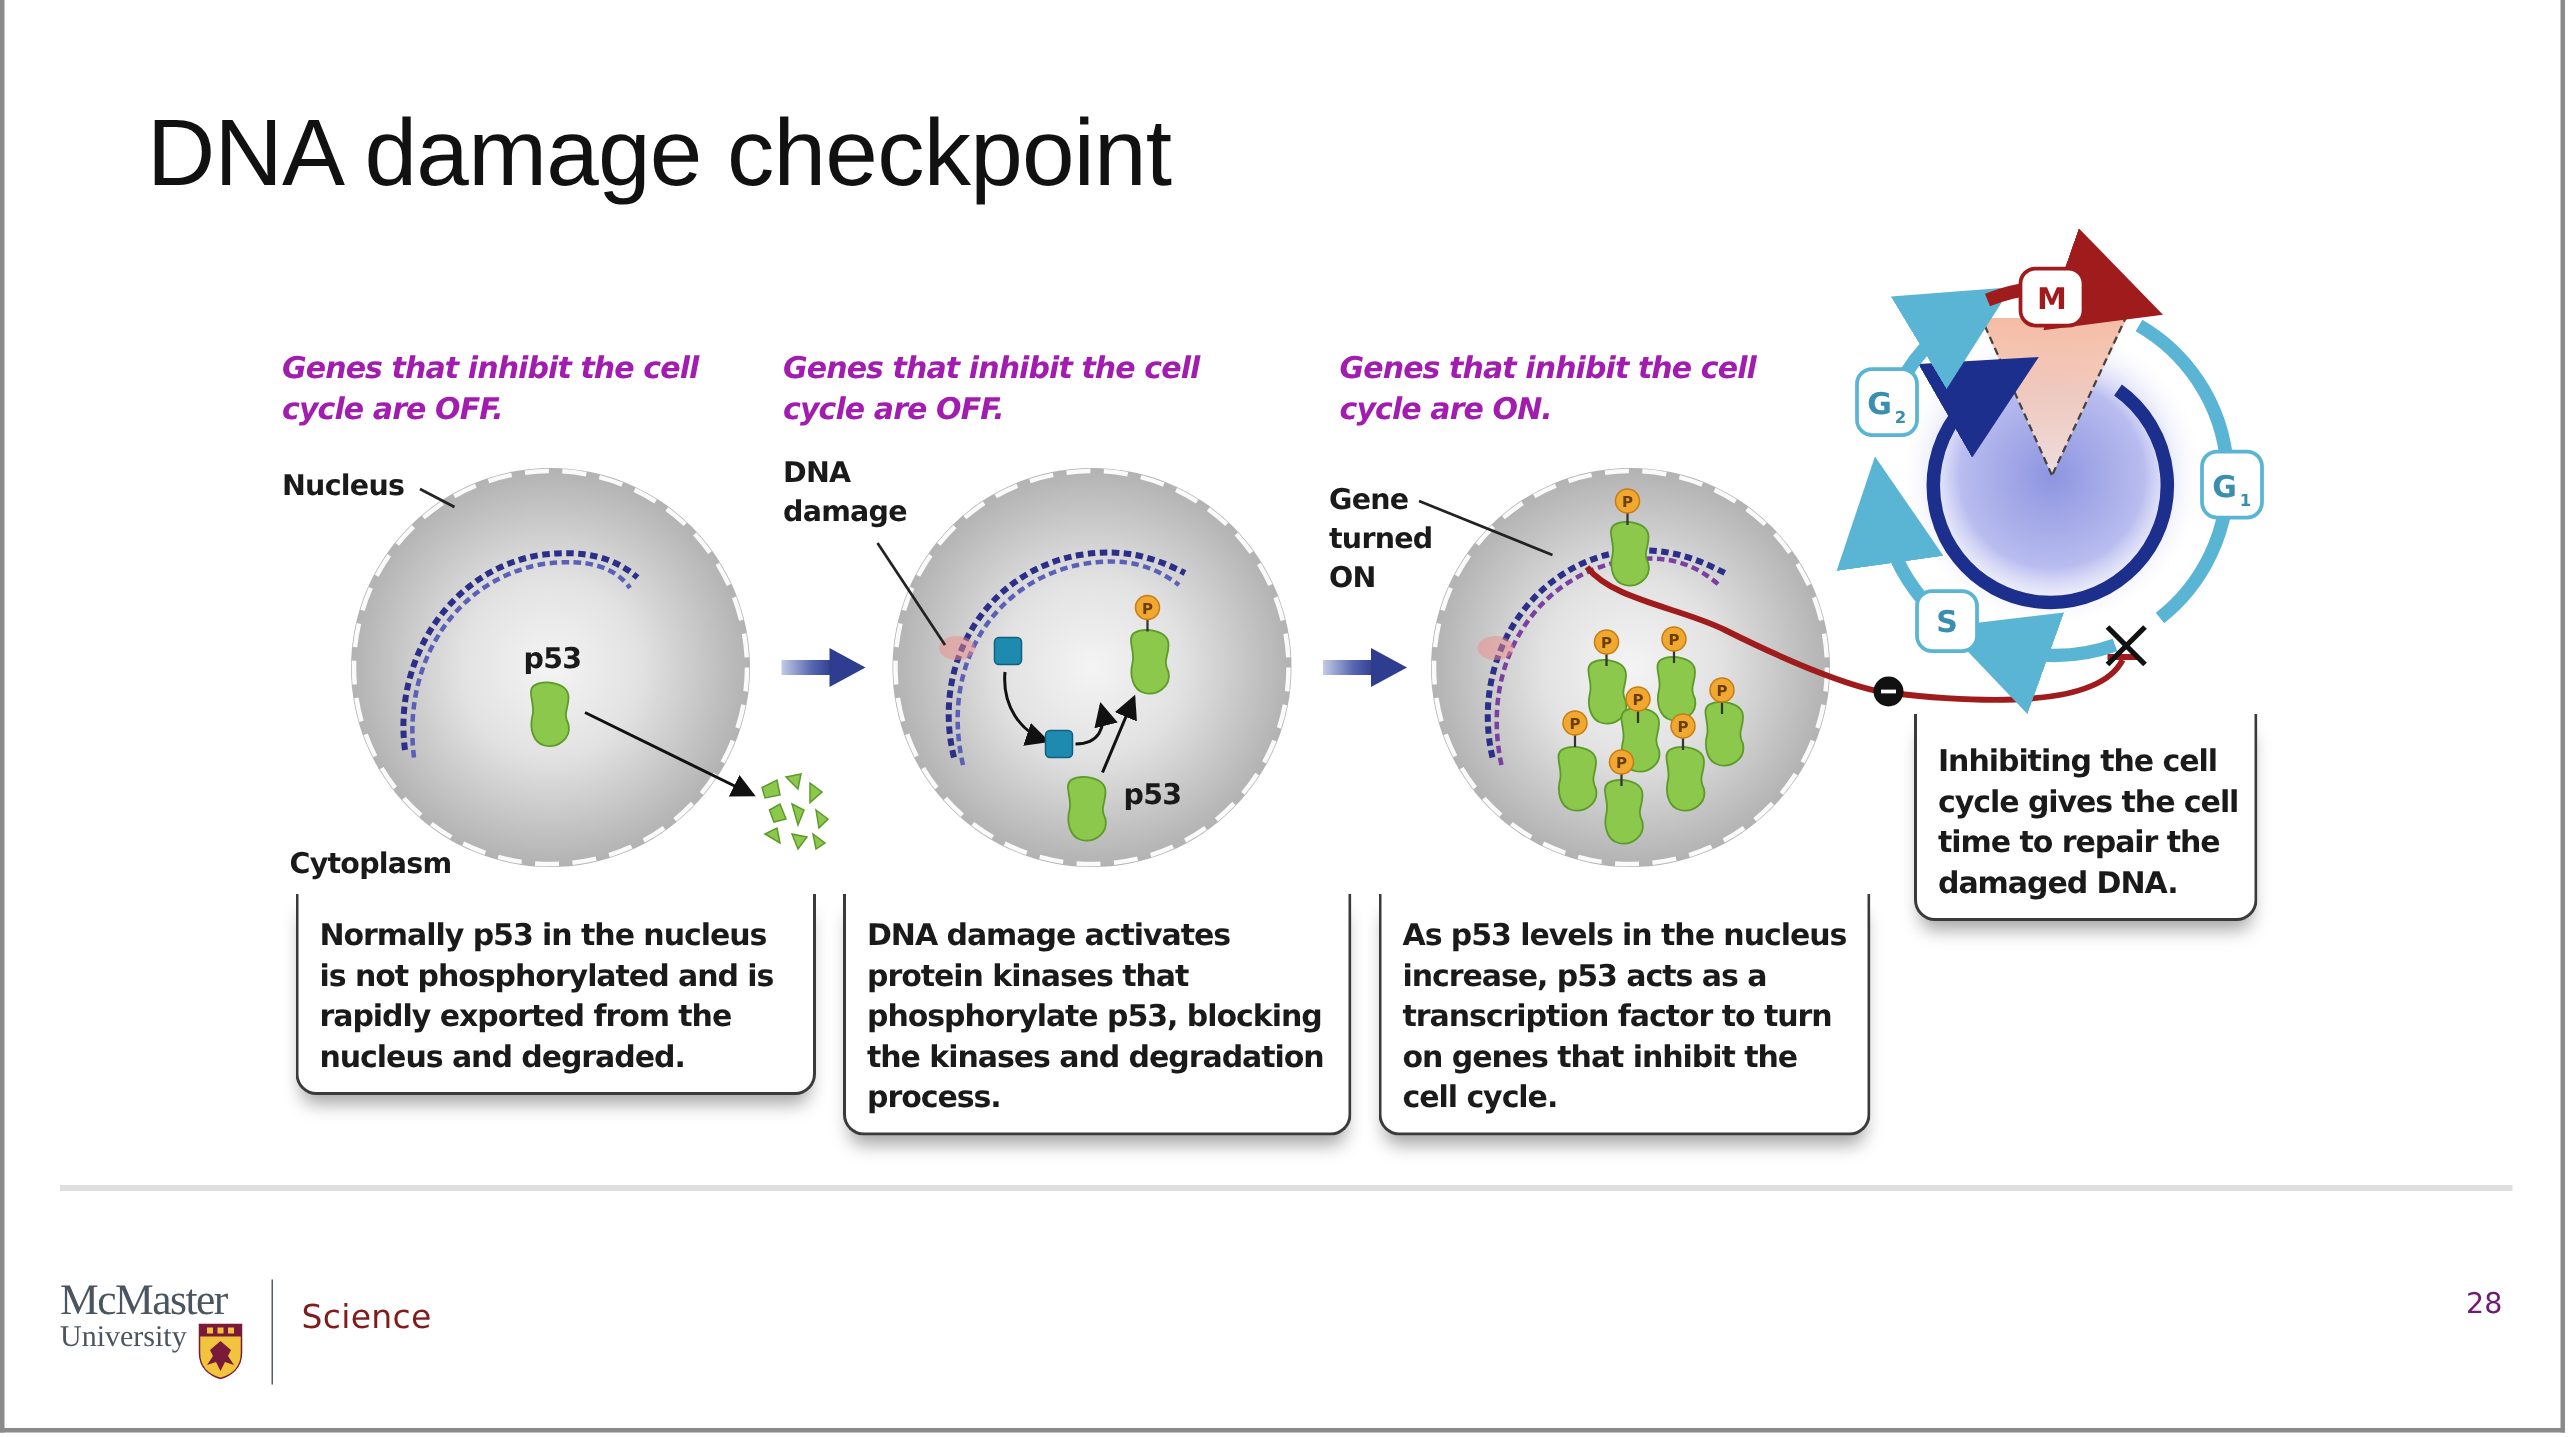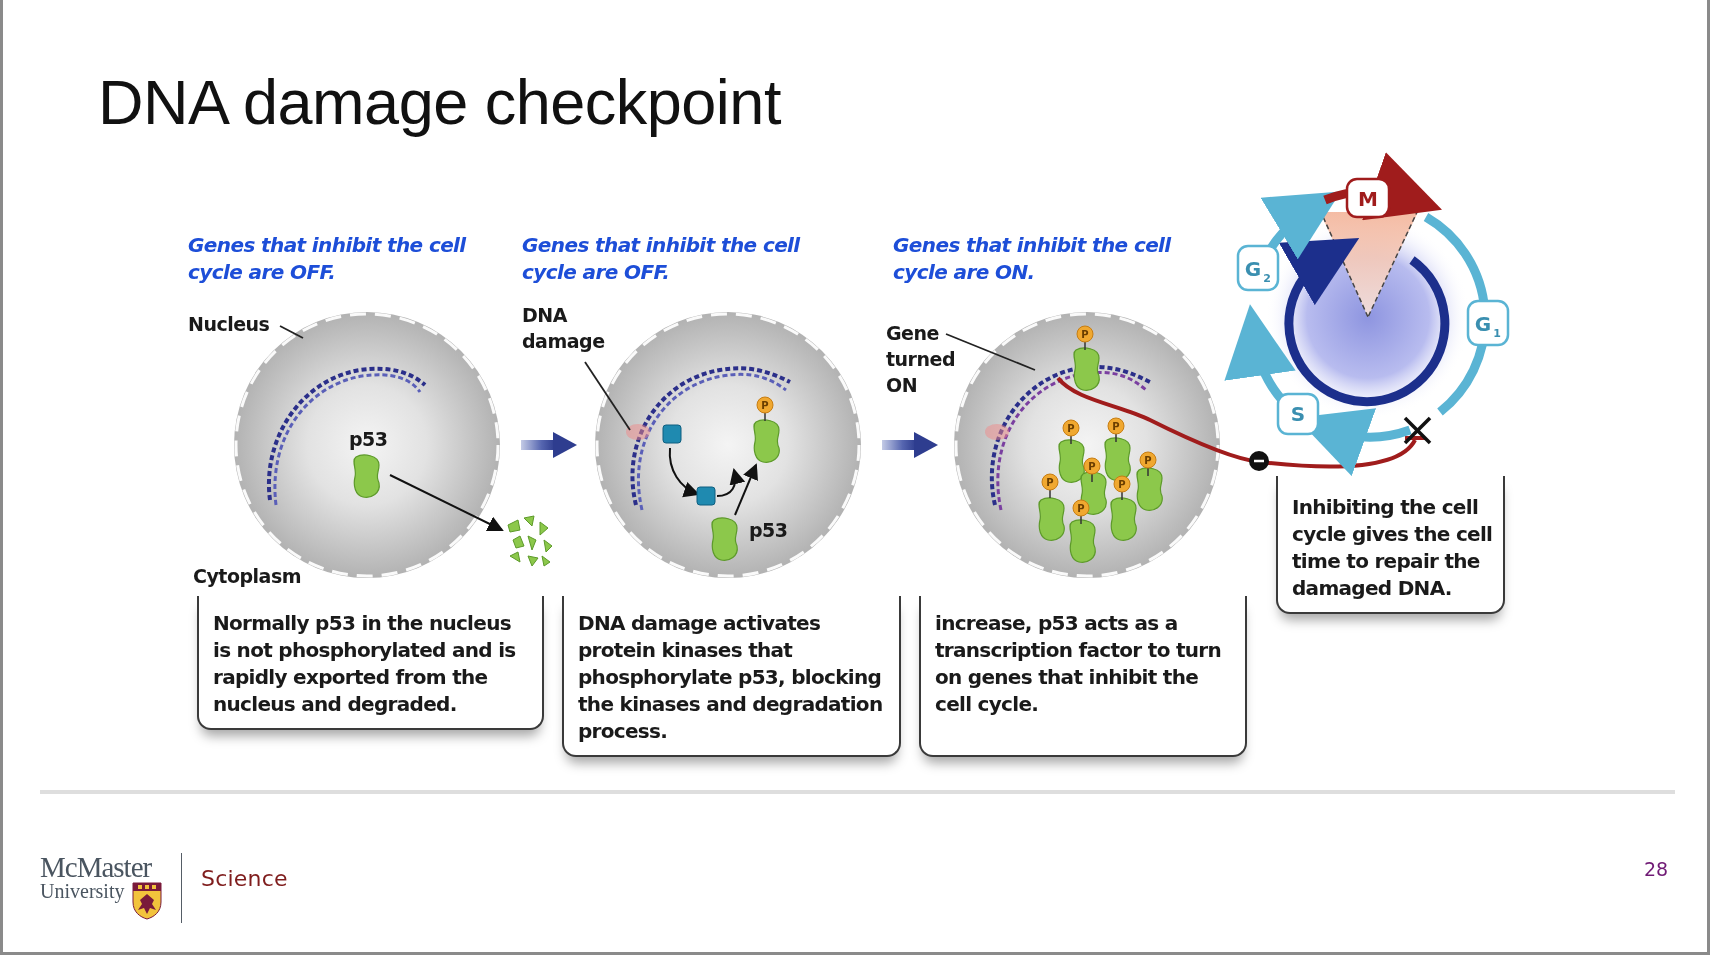--- a/index.html
+++ b/index.html
@@ -1,20 +1,20 @@
 <!DOCTYPE html>
 <html><head>
 <meta charset="utf-8">
 <style>
   html,body{margin:0;padding:0;}
   body{width:1716px;height:958px;background:#fff;position:relative;overflow:hidden;font-family:"Liberation Sans",sans-serif;}
   .frame{position:absolute;left:0;top:0;width:1710px;height:955px;border-left:3px solid #8a8a8a;border-right:3px solid #8a8a8a;border-bottom:3px solid #8a8a8a;box-sizing:border-box;}
   .title{position:absolute;left:98px;top:66px;font-size:63px;color:#111;letter-spacing:-0.5px;font-family:"Liberation Sans",sans-serif;white-space:nowrap;}
   .diagram{position:absolute;left:0;top:0;width:1716px;height:800px;}
-  .hdr{position:absolute;font-family:"DejaVu Sans",sans-serif;font-style:italic;font-weight:bold;font-size:20px;line-height:27px;color:#1d4ed8;letter-spacing:-0.6px;white-space:nowrap;}
+  .hdr{position:absolute;font-family:"DejaVu Sans",sans-serif;font-style:italic;font-weight:bold;font-size:20px;line-height:27px;color:#a21caf;letter-spacing:-0.6px;white-space:nowrap;}
   .lbl{position:absolute;font-family:"DejaVu Sans",sans-serif;font-weight:bold;font-size:19px;line-height:26px;color:#1a1a1a;letter-spacing:-0.5px;white-space:nowrap;}
   .box{position:absolute;background:#fff;border:2px solid #3a3a3a;border-top:none;border-radius:0 0 14px 14px;box-shadow:0 10px 12px -4px rgba(0,0,0,0.35);box-sizing:border-box;padding:14px 12px 8px 14px;}
   .box::before{content:"";position:absolute;left:-2px;top:0;width:2px;height:100%;}
   .box-text{font-family:"DejaVu Sans",sans-serif;font-weight:bold;font-size:20px;line-height:27px;color:#1a1a1a;letter-spacing:-0.7px;white-space:nowrap;}
   .divider{position:absolute;left:40px;top:790px;width:1635px;height:4px;background:#dedede;}
   .logo{position:absolute;left:40px;top:852px;width:130px;height:70px;}
   .logo-mc{position:absolute;left:0;top:0;font-family:"Liberation Serif",serif;font-size:29px;color:#4a5560;letter-spacing:-1px;line-height:30px;white-space:nowrap;}
   .logo-univ{position:absolute;left:0;top:28px;font-family:"Liberation Serif",serif;font-size:20px;color:#4a5560;line-height:22px;white-space:nowrap;}
   .crest{position:absolute;left:92px;top:30px;width:30px;height:38px;}
   .vsep{position:absolute;left:181px;top:853px;width:1px;height:70px;background:#555d66;}
@@ -223,20 +223,21 @@
   <div class="box-text">nucleus and degraded.</div>
 </div>
 <div class="box" style="left:562px;top:596px;width:339px;height:161px;">
   <div class="box-text">DNA damage activates</div>
   <div class="box-text">protein kinases that</div>
   <div class="box-text">phosphorylate p53, blocking</div>
   <div class="box-text">the kinases and degradation</div>
   <div class="box-text">process.</div>
 </div>
 <div class="box" style="left:919px;top:596px;width:328px;height:161px;">
+  <div class="box-text">As p53 levels in the nucleus</div>
   <div class="box-text">increase, p53 acts as a</div>
   <div class="box-text">transcription factor to turn</div>
   <div class="box-text">on genes that inhibit the</div>
   <div class="box-text">cell cycle.</div>
 </div>
 <div class="box" style="left:1276px;top:476px;width:229px;height:138px;padding-top:18px;">
   <div class="box-text">Inhibiting the cell</div>
   <div class="box-text">cycle gives the cell</div>
   <div class="box-text">time to repair the</div>
   <div class="box-text">damaged DNA.</div>

